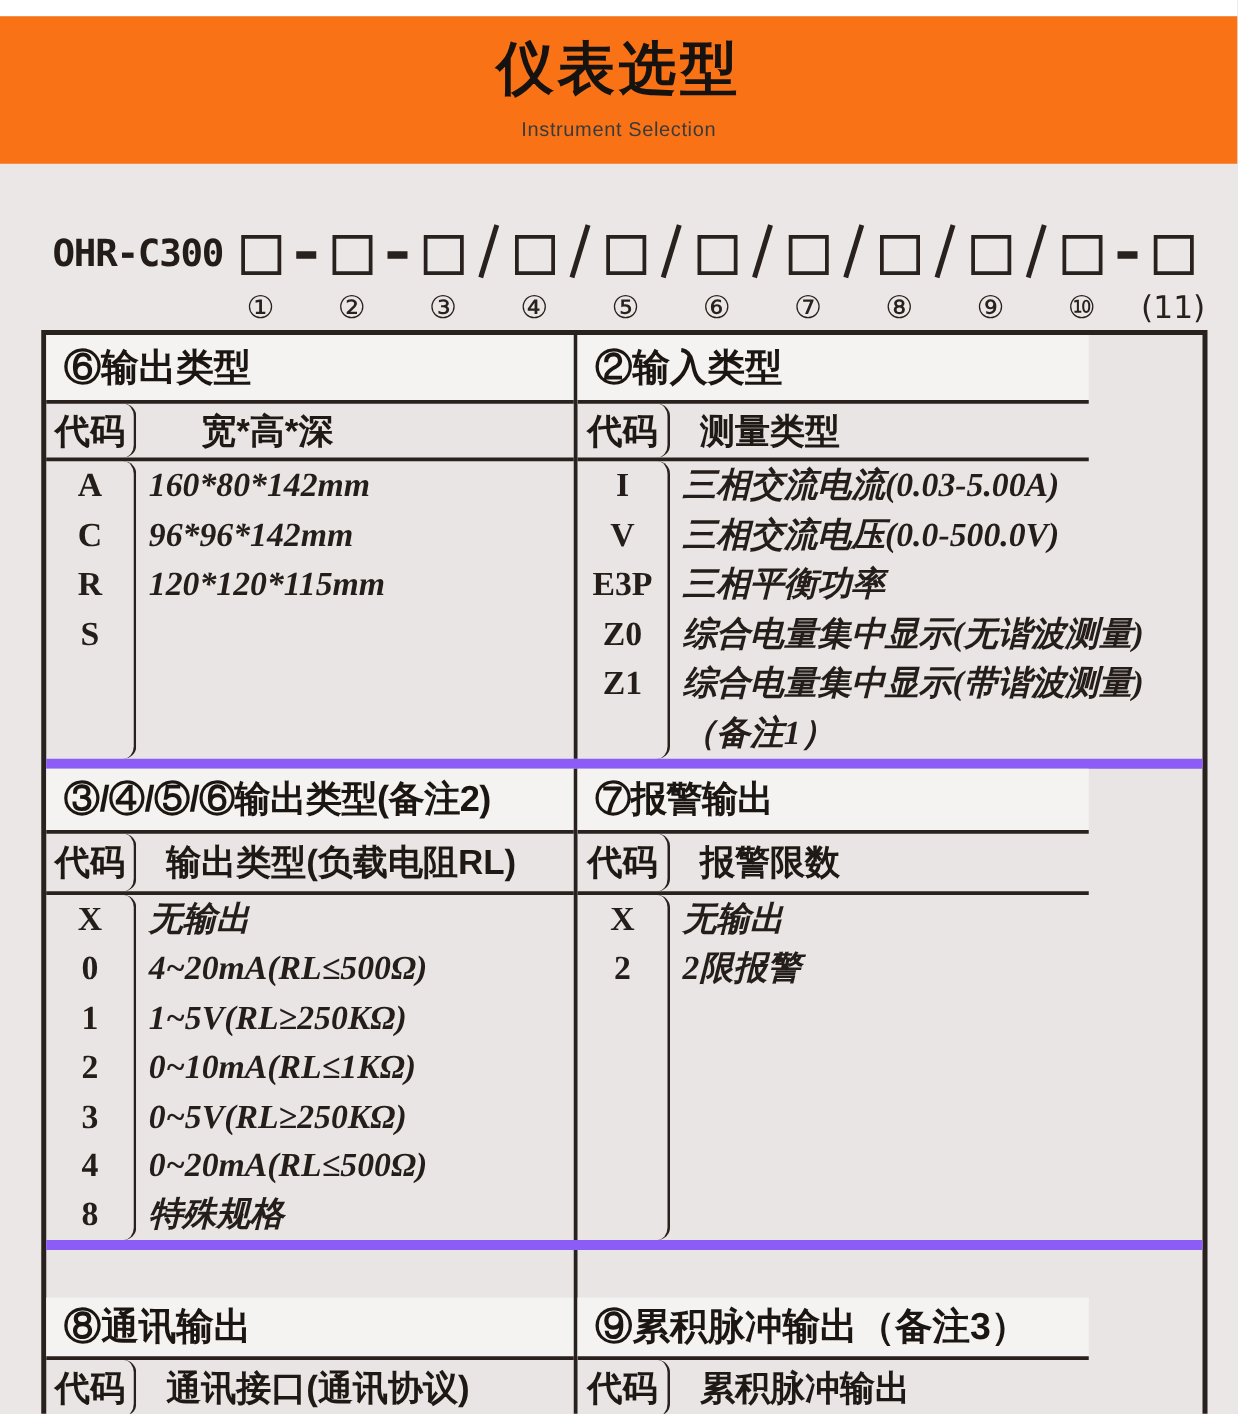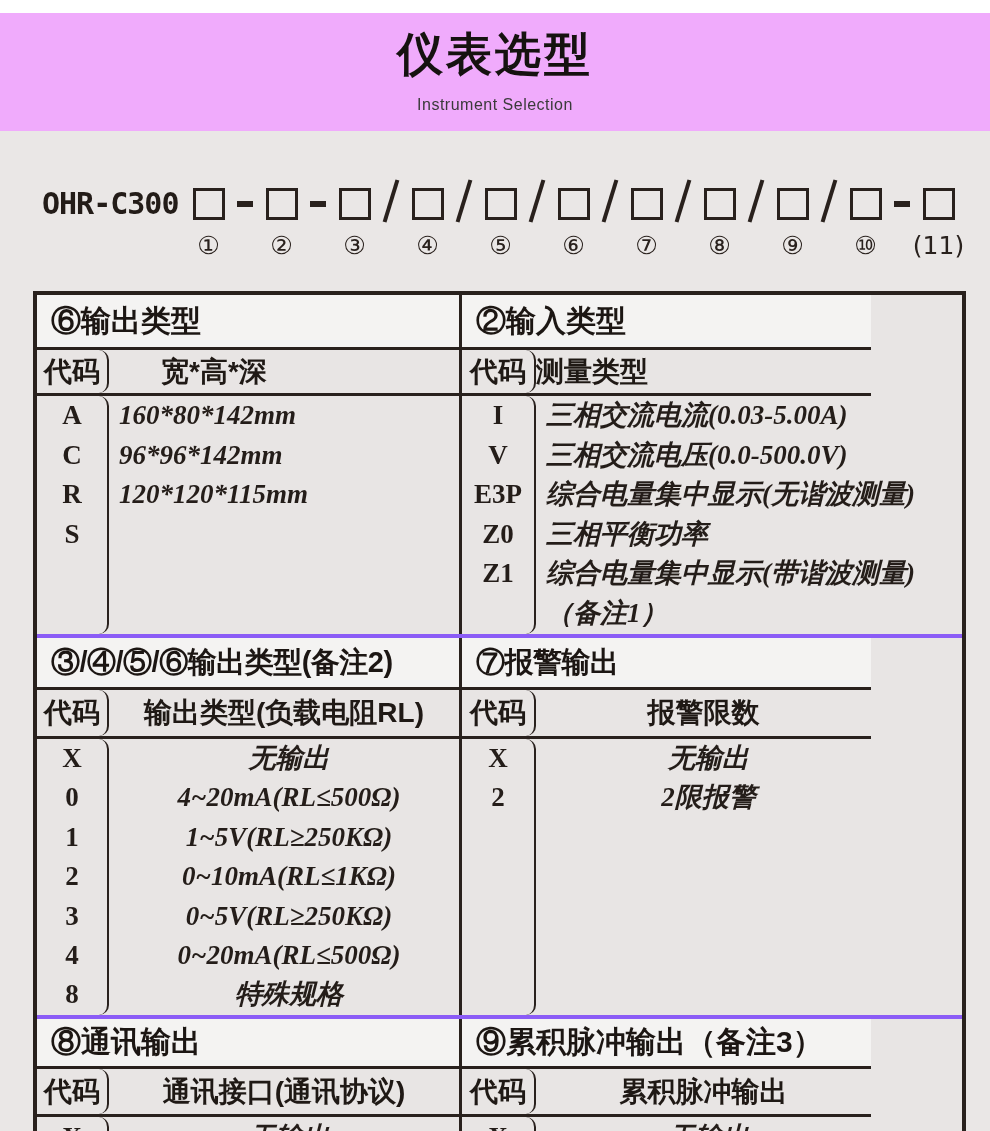--- a/index.html
+++ b/index.html
@@ -2,64 +2,64 @@
 <html><head>
 <meta charset="utf-8">
 <style>
   html,body{margin:0;padding:0;}
   body{width:990px;height:1131px;overflow:hidden;background:#eae7e6;
        font-family:"Liberation Sans",sans-serif;color:#1f1915;}
   .page{position:relative;width:990px;height:1131px;overflow:hidden;}
 
   
   .topstrip{height:13px;background:#ffffff;}
-  .band{height:118px;background:#f0abfc;display:flex;flex-direction:column;
+  .band{height:118px;background:#f97316;display:flex;flex-direction:column;
         align-items:center;justify-content:center;text-align:center;}
   .band .title{font-size:46px;font-weight:700;letter-spacing:3px;color:#161210;line-height:1.05;}
   .band .subtitle{font-size:16px;color:#3a3a3a;margin-top:18px;letter-spacing:0.5px;}
 
   
-  .model{height:160px;box-sizing:border-box;padding:57px 0 0 42px;display:flex;align-items:flex-start;}
+  .model{height:133px;box-sizing:border-box;padding:57px 0 0 42px;display:flex;align-items:flex-start;}
   .model .prefix{font-family:"DejaVu Sans Mono",monospace;font-weight:700;font-size:30px;
                  line-height:32px;margin-right:14px;letter-spacing:-1px;color:#231c18;}
   .unit{display:flex;flex-direction:column;align-items:center;width:32px;flex:none;}
   .unit .box{width:32px;height:32px;box-sizing:border-box;border:3px solid #29211d;background:transparent;}
   .unit .num{margin-top:13px;font-size:25px;line-height:26px;white-space:nowrap;color:#29211d;
              font-family:"DejaVu Sans","Liberation Sans",sans-serif;}
   .sep{width:41px;height:32px;flex:none;position:relative;display:flex;align-items:center;justify-content:center;}
   .sep .dashbar{width:16px;height:6px;background:#29211d;}
   .sep .slashbar{width:4px;height:44px;background:#29211d;transform:rotate(17deg);margin-top:-6px;}
 
   
   .table{width:933px;box-sizing:border-box;margin-left:33px;border:4px solid #29211d;background:#e8e5e4;}
   .trow{display:flex;}
-  .trow + .trow{border-top:4px solid #8b5cf6;text-align:center;}
+  .trow + .trow{border-top:8px solid #8b5cf6;}
   .half{box-sizing:border-box;}
   .half.left{width:422px;}
   .half.right{width:412px;border-left:3px solid #29211d;}
   .sec-title{box-sizing:border-box;background:#f4f3f2;border-bottom:3px solid #29211d;
              display:flex;align-items:center;padding-left:14px;font-weight:700;color:#1c1613;}
   .t1 .sec-title{height:55px;font-size:30px;}
   .t2 .sec-title{height:52px;font-size:29px;letter-spacing:-0.5px;}
-  .t3 .sec-title{height:50px;font-size:30px;}
+  .t3 .sec-title{height:50px;font-size:30px;margin-top:38px;}
   .hdr-row{display:flex;border-bottom:3px solid #29211d;box-sizing:border-box;}
   .t1 .hdr-row{height:46px;}
   .t2 .hdr-row{height:49px;}
   .t3 .hdr-row{height:48px;}
   .body-row{display:flex;box-sizing:border-box;}
   .t1 .body-row{height:238px;}
   .t2 .body-row{height:276px;}
   .t3 .body-row{height:44px;}
   .code-col{box-sizing:border-box;border-right:2px solid #29211d;flex:none;
             display:flex;flex-direction:column;align-items:center;border-radius:10px;}
   .left  .code-col{width:72px;}
   .right .code-col{width:74px;}
   .desc-col{box-sizing:border-box;flex:1;display:flex;flex-direction:column;border-radius:20px;}
   .hdr-row .code-col{justify-content:center;font-weight:700;font-size:28px;}
-  .hdr-row .desc-col{justify-content:center;font-weight:700;font-size:28px;padding-left:0;}
+  .hdr-row .desc-col{justify-content:center;font-weight:700;font-size:28px;padding-left:24px;}
   .hdr-row .desc-col.pad52{padding-left:52px;}
   .lines{font-family:"Liberation Serif","DejaVu Serif",serif;font-weight:700;font-size:27px;color:#241d19;}
   .t1 .lines > div{line-height:39.6px;}
   .t2 .lines > div{line-height:39.4px;}
   .t3 .lines > div{line-height:40px;}
   .code-col.lines{padding-top:0;}
   .desc-col.lines{padding-left:10px;}
   .desc-col.lines > div{white-space:nowrap;font-style:italic;}
 </style>
 </head>
@@ -197,22 +197,22 @@
             <div>I</div>
             <div>V</div>
             <div>E3P</div>
             <div>Z0</div>
             <div>Z1</div>
             <div></div>
           </div>
           <div class="desc-col lines">
             <div>三相交流电流(0.03-5.00A)</div>
             <div>三相交流电压(0.0-500.0V)</div>
+            <div>三相平衡功率</div>
             <div>综合电量集中显示(无谐波测量)</div>
-            <div>三相平衡功率</div>
             <div>综合电量集中显示(带谐波测量)</div>
             <div>（备注1）</div>
           </div>
         </div>
       </div>
     </div>
 
     <div class="trow t2">
       <div class="half left">
         <div class="sec-title">③/④/⑤/⑥输出类型(备注2)</div>

